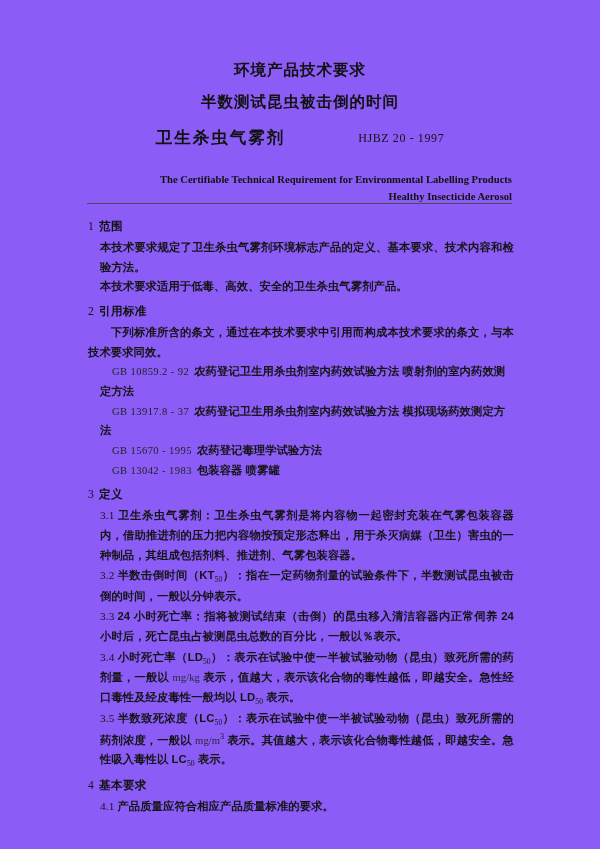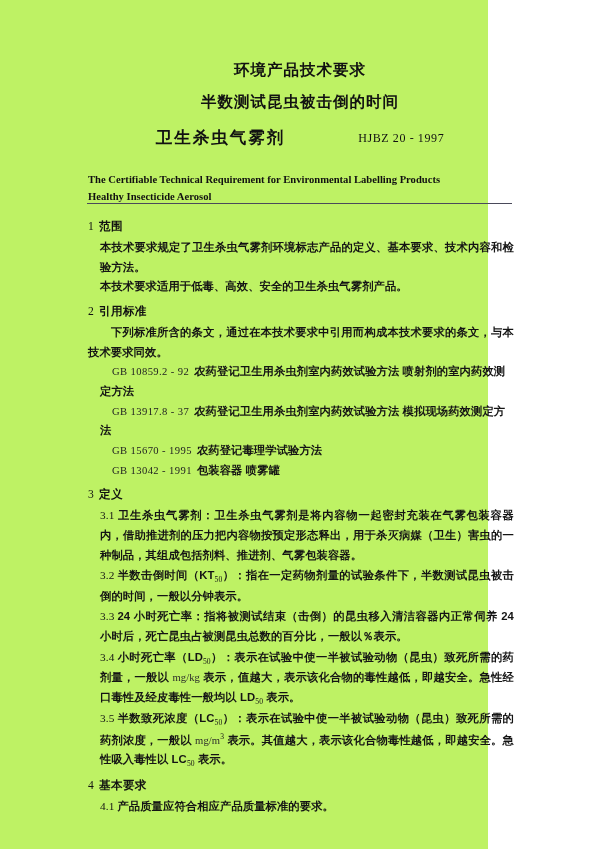--- a/index.html
+++ b/index.html
@@ -11,23 +11,23 @@
     width: 600px;
     height: 849px;
     font-family: "Liberation Sans", "DejaVu Sans", sans-serif;
     color: #1a1a1a;
     position: relative;
     overflow: hidden;
   }
   .page {
     position: absolute;
     left: 0; top: 0;
-    width: 488px;
+    width: 600px;
     height: 849px;
-    background: #bef264;
+    background: #8b5cf6;
     text-decoration: underline;
   }
 
   
   .title-block {
     position: absolute;
     left: 88px;
     top: 62px;
     width: 424px;
   }
@@ -58,21 +58,21 @@
   .std-code {
     font-family: "Liberation Serif", "DejaVu Serif", serif;
     font-size: 12px;
     letter-spacing: 0.6px;
     margin-left: 73px;
     color: #111;
     position: relative;
     top: -1px;
   }
   .title-en {
-    text-align: left;
+    text-align: right;
     font-family: "Liberation Serif", "DejaVu Serif", serif;
     font-weight: bold;
     font-size: 10.6px;
     line-height: 1.65;
     color: #111;
   }
 
   
   .rule {
     position: absolute;
@@ -182,21 +182,21 @@
     <p class="para">本技术要求适用于低毒、高效、安全的卫生杀虫气雾剂产品。</p>
 
     <div class="sec-head">
       <span class="num">2</span><span>引用标准</span>
     </div>
     <p class="para indent nomargin">下列标准所含的条文，通过在本技术要求中引用而构成本技术要求的条文，与本技术要求同效。</p>
 
     <p class="gb-line"><span class="code">GB 10859.2 - 92</span><span>农药登记卫生用杀虫剂室内药效试验方法 喷射剂的室内药效测定方法</span></p>
     <p class="gb-line"><span class="code">GB 13917.8 - 37</span><span>农药登记卫生用杀虫剂室内药效试验方法 模拟现场药效测定方法</span></p>
     <p class="gb-line"><span class="code">GB 15670 - 1995</span><span>农药登记毒理学试验方法</span></p>
-    <p class="gb-line"><span class="code">GB 13042 - 1991</span><span>包装容器 喷雾罐</span></p>
+    <p class="gb-line"><span class="code">GB 13042 - 1983</span><span>包装容器 喷雾罐</span></p>
 
 
     <div class="sec-head">
       <span class="num">3</span><span>定义</span>
     </div>
 
     <p class="para defn nomargin"><span class="lbl">3.1</span><span>卫生杀虫气雾剂：卫生杀虫气雾剂是将内容物一起密封充装在气雾包装容器内，借助推进剂的压力把内容物按预定形态释出，用于杀灭病媒（卫生）害虫的一种制品，其组成包括剂料、推进剂、气雾包装容器。</span></p>
 
     <p class="para defn nomargin"><span class="lbl">3.2</span><span>半数击倒时间（KT</span><sub>50</sub><span>）：指在一定药物剂量的试验条件下，半数测试昆虫被击倒的时间，一般以分钟表示。</span></p>
 

